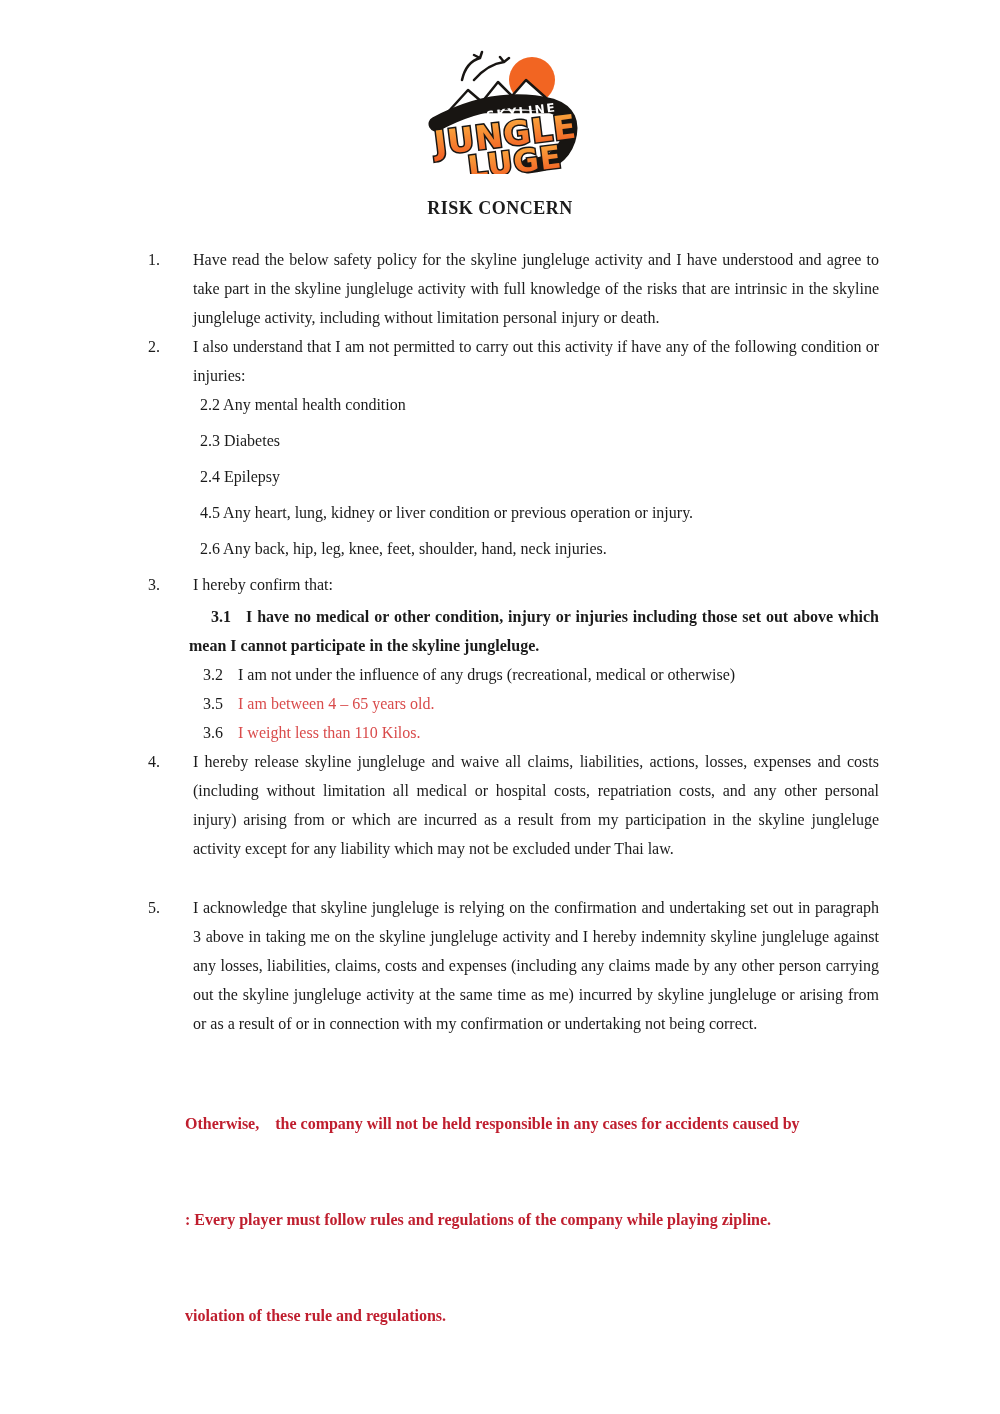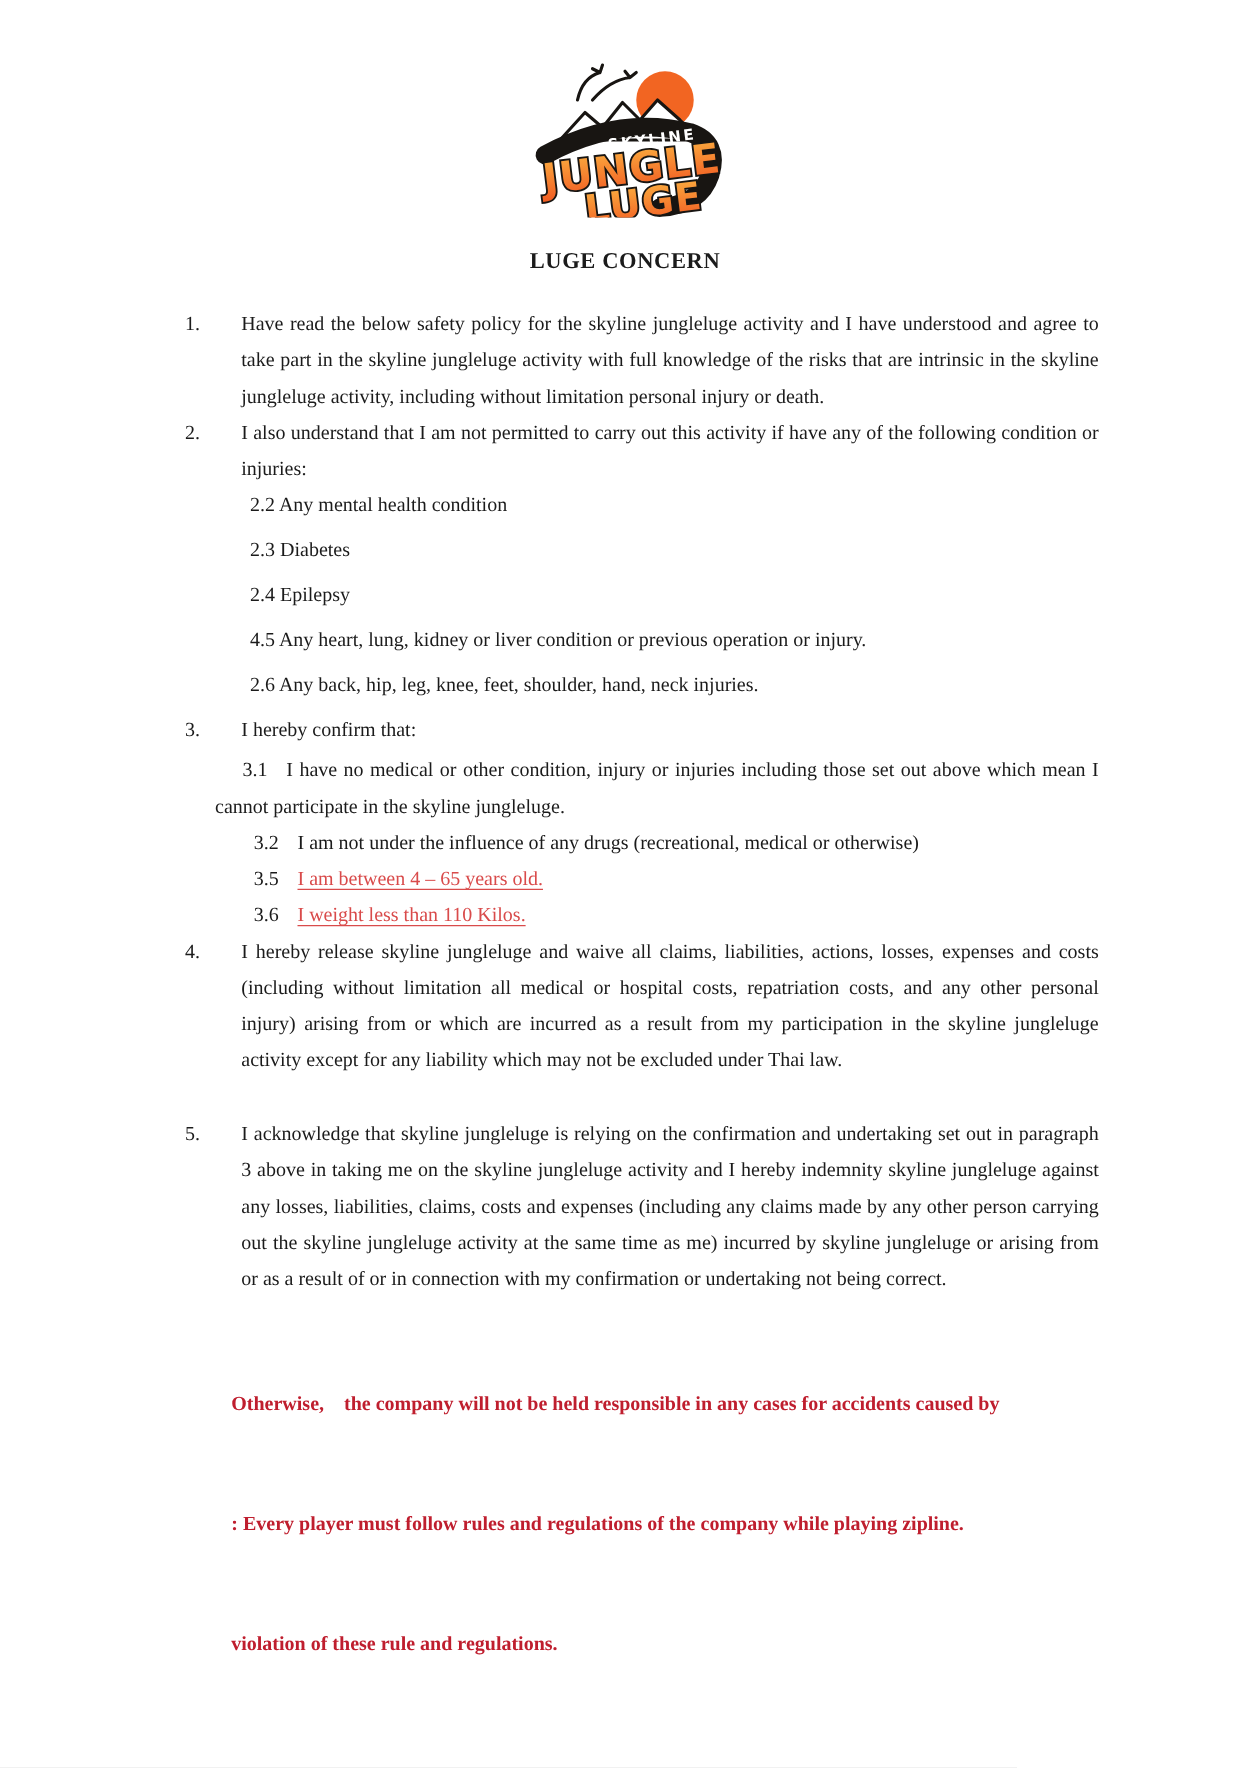--- a/index.html
+++ b/index.html
@@ -25,25 +25,25 @@
     margin-top:24px;
   }
   .content{
     margin:26px 121px 0 148px; 
     font-size:16px;line-height:29px;
   }
   .item{display:flex;align-items:flex-start;}
   .item .num{width:33px;flex:0 0 33px;}
   .item .txt{flex:1;text-align:justify;margin-left:12px;}
   .cond{margin-left:52px;margin-bottom:7px;}
-  .sub31{margin-left:24px;margin-top:3px;text-align:justify;text-indent:22px;}
+  .sub31{margin-left:41px;margin-top:3px;text-align:justify;text-indent:22px;font-weight:bold;}
   .subnum{margin-right:15px;}
   .subline{margin-left:55px;}
   .red-underline{
-    color:#d94b4b;text-decoration:underline;text-decoration-color:#d94b4b;
+    color:#d94b4b;text-decoration-color:#d94b4b;
     text-underline-offset:3px;
   }
   .gap-before{margin-top:30px;}
   .notice{
     margin:13px 0 0 37px;color:#bf1e2e;font-weight:bold;
     white-space:pre-wrap;
   }
   .notice .nline{margin-bottom:9px;line-height:29px;}
 </style>
 </head>
@@ -68,21 +68,21 @@
       <path d="M64,30 Q78,14 94,12 M94,12 l-4,-5 M94,12 l5,-4" fill="none" stroke="#181512" stroke-width="2.5" stroke-linecap="round"></path>
 
       <path d="M26,74 Q85,42 142,56 Q166,64 158,90 Q150,114 118,116" fill="none" stroke="#181512" stroke-width="15" stroke-linecap="round"></path>
       <text class="logo-skyline" x="76" y="67" transform="rotate(-7 100 62)">SKYLINE</text>
 
       <text class="logo-big" x="24" y="98" font-size="33" transform="rotate(-7 80 88)">JUNGLE</text>
       <text class="logo-big" x="58" y="124" font-size="31" transform="rotate(-7 95 116)">LUGE</text>
     </svg>
   </div>
 
-  <div class="page-title">LUGE CONCERN</div>
+  <div class="page-title">RISK CONCERN</div>
 
   <div class="content">
 
     <div class="item">
       <span class="num">1.</span>
       <span class="txt">Have read the below safety policy for the skyline jungleluge activity and I have understood and agree to take part in the skyline jungleluge activity with full knowledge of the risks that are intrinsic in the skyline jungleluge activity, including without limitation personal injury or death.</span>
     </div>
 
     <div class="item">
       <span class="num">2.</span>

